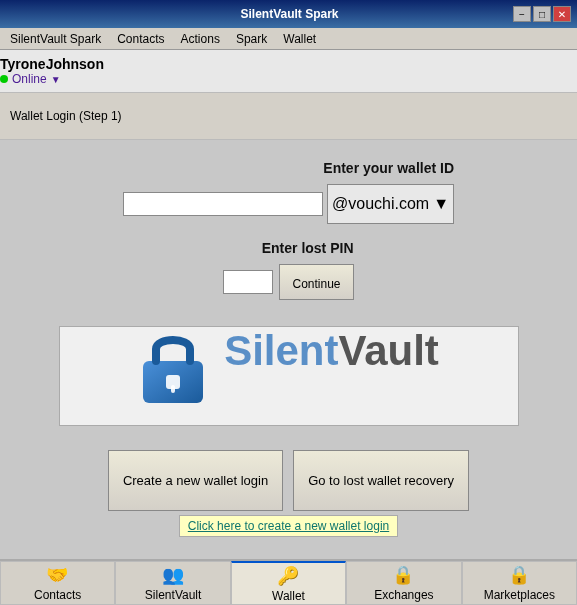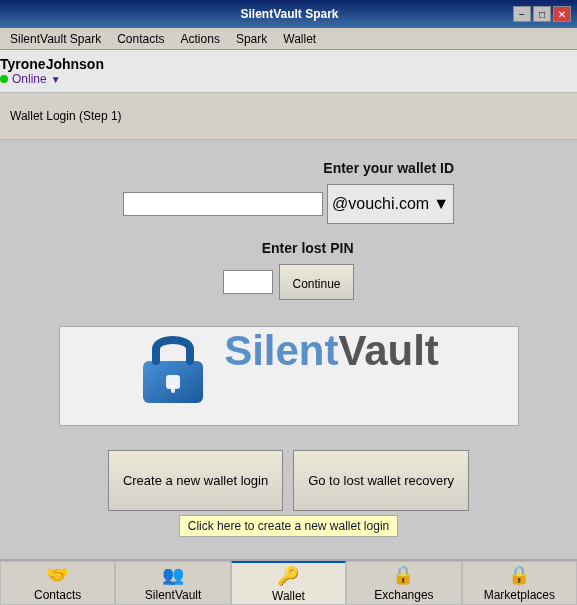--- a/index.html
+++ b/index.html
@@ -182,21 +182,22 @@
       cursor: pointer;
     }
 
     
     .tooltip {
       background: #ffffc0;
       border: 1px solid #aaa;
       font-size: 12px;
       padding: 3px 8px;
       margin-top: 4px;
-      color: #0f172a;
+      color: #0f766e;
+      text-decoration: underline;
     }
 
     
     .tab-bar {
       display: flex;
       background: #d4d0c8;
       border-top: 2px solid #aaa;
       height: 46px;
       align-items: stretch;
       position: absolute;

